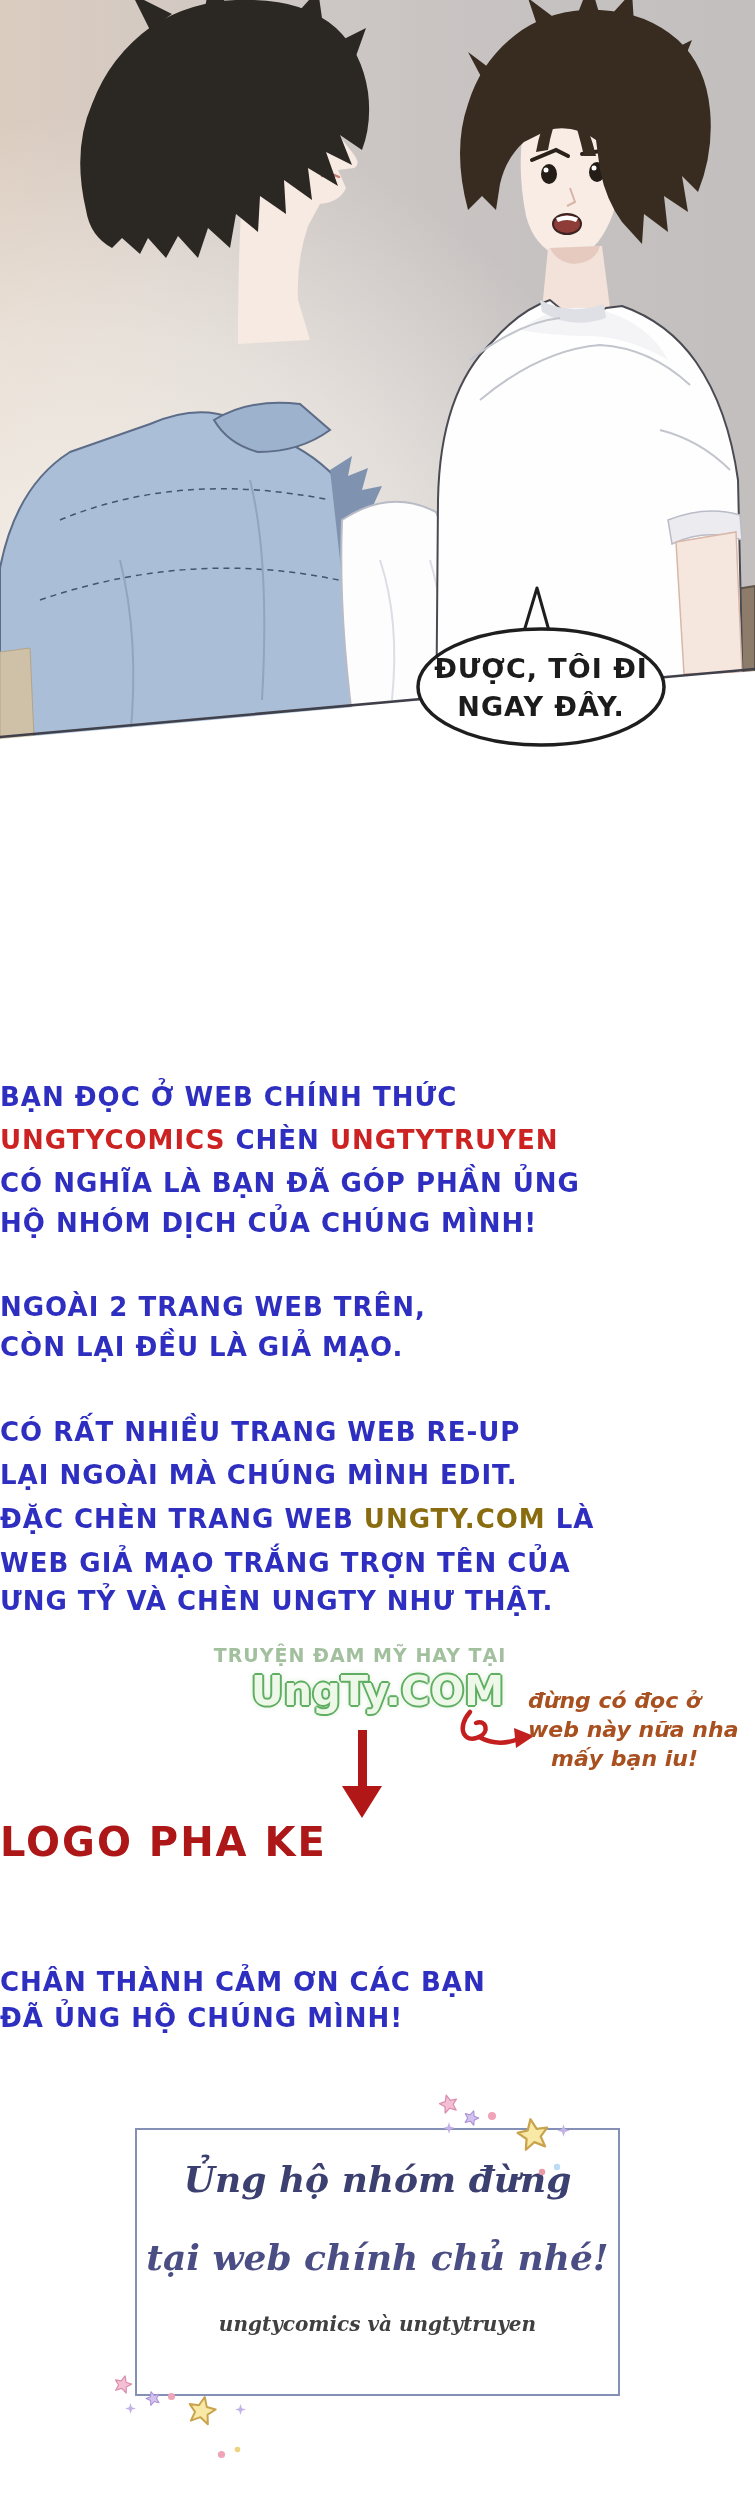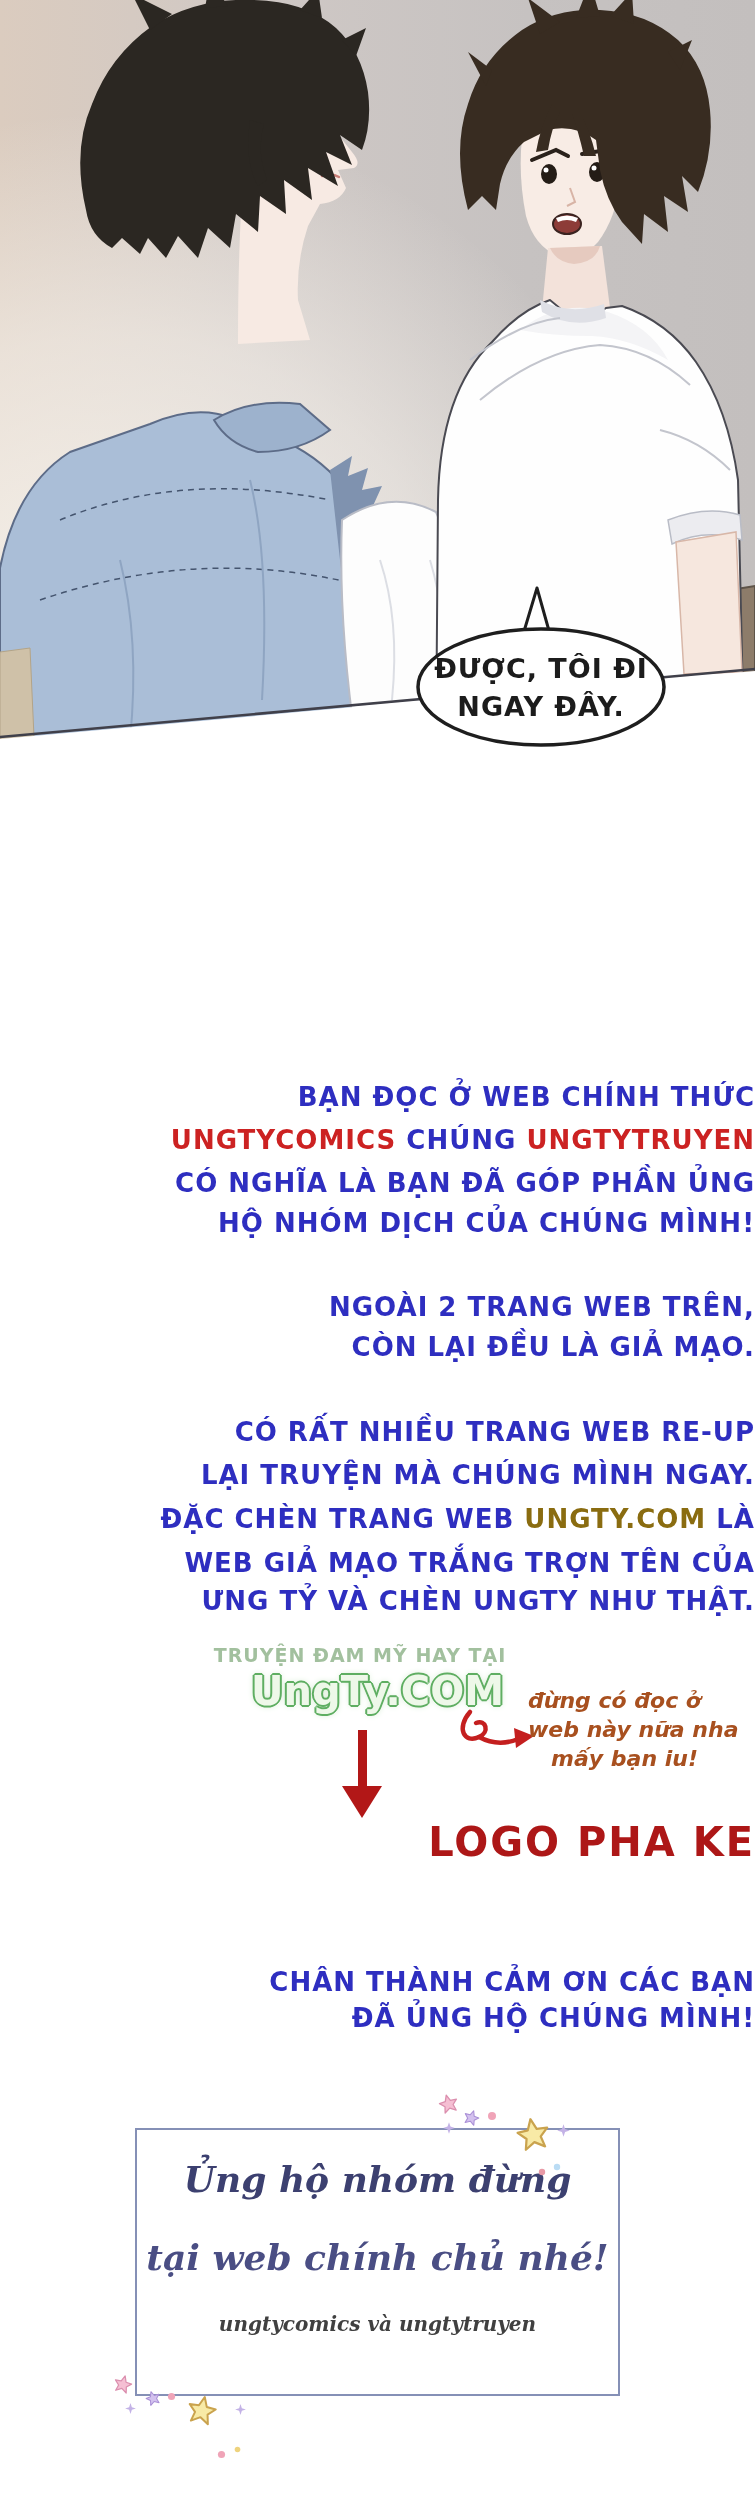--- a/index.html
+++ b/index.html
@@ -3,21 +3,21 @@
 <meta charset="utf-8">
 <style>
   html,body{margin:0;padding:0;}
   body{
     width:755px;height:2506px;position:relative;background:#ffffff;
     font-family:"DejaVu Sans", sans-serif;overflow:hidden;
   }
   .abs{position:absolute;}
   
   .cline{
-    position:absolute;left:0;width:755px;text-align:right;
+    position:absolute;left:0;width:755px;text-align:left;
     font-weight:bold;font-size:26px;line-height:34px;letter-spacing:1px;
     color:#2e2ec0;white-space:nowrap;
   }
   .red{color:#cc2222;margin-top:31px;}
   .gold{color:#8a6c10;}
   
   .logo-tagline{
     position:absolute;left:0;width:720px;top:1644px;text-align:center;
     font-weight:bold;font-size:19px;letter-spacing:1px;color:#a2c09e;white-space:nowrap;
   }
@@ -27,21 +27,21 @@
     text-shadow:-2px 0 #5fae62,2px 0 #5fae62,0 -2px #5fae62,0 2px #5fae62,
                 -1px -1px #5fae62,1px 1px #5fae62,-1px 1px #5fae62,1px -1px #5fae62,
                 0 0 7px #c2e2bd;
   }
   .note-orange{
     position:absolute;left:528px;top:1686px;width:170px;text-align:right;
     font-weight:bold;font-style:italic;font-size:22px;line-height:29px;
     color:#a8501f;white-space:nowrap;
   }
   .fake-logo{
-    position:absolute;left:0;width:755px;top:1819px;text-align:right;
+    position:absolute;left:0;width:755px;top:1819px;text-align:left;
     font-weight:bold;font-size:40px;letter-spacing:2px;color:#ad1717;white-space:nowrap;
   }
   
   .support-box{
     position:absolute;left:135px;top:2128px;width:481px;height:264px;
     border:2px solid #8590b6;background:#ffffff;
   }
   .script{
     position:absolute;left:0;width:755px;text-align:center;
     font-family:"DejaVu Serif", serif;font-style:italic;font-weight:bold;white-space:nowrap;
@@ -139,27 +139,27 @@
 
   <g>
     <polygon points="537,588 519,648 553,645" fill="#ffffff" stroke="#1e1e1e" stroke-width="3" stroke-linejoin="round"></polygon>
     <ellipse cx="541" cy="687" rx="123" ry="58" fill="#ffffff" stroke="#1e1e1e" stroke-width="3.5"></ellipse>
     <text x="541" y="678" text-anchor="middle" font-family="DejaVu Sans, sans-serif" font-size="27" font-weight="bold" letter-spacing="1" fill="#1c1c1c">ĐƯỢC, TÔI ĐI</text>
     <text x="541" y="716" text-anchor="middle" font-family="DejaVu Sans, sans-serif" font-size="27" font-weight="bold" letter-spacing="1" fill="#1c1c1c">NGAY ĐÂY.</text>
   </g>
 </svg>
 
 <div class="cline" style="top:1080px">BẠN ĐỌC Ở WEB CHÍNH THỨC</div>
-<div class="cline" style="top:1123px"><span class="red">UNGTYCOMICS</span><span> CHÚNG </span><span class="red">UNGTYTRUYEN</span></div>
+<div class="cline" style="top:1123px"><span class="red">UNGTYCOMICS</span><span> CHÈN </span><span class="red">UNGTYTRUYEN</span></div>
 <div class="cline" style="top:1166px">CÓ NGHĨA LÀ BẠN ĐÃ GÓP PHẦN ỦNG</div>
 <div class="cline" style="top:1206px">HỘ NHÓM DỊCH CỦA CHÚNG MÌNH!</div>
 <div class="cline" style="top:1290px">NGOÀI 2 TRANG WEB TRÊN,</div>
 <div class="cline" style="top:1330px">CÒN LẠI ĐỀU LÀ GIẢ MẠO.</div>
 <div class="cline" style="top:1415px">CÓ RẤT NHIỀU TRANG WEB RE-UP</div>
-<div class="cline" style="top:1458px">LẠI TRUYỆN MÀ CHÚNG MÌNH NGAY.</div>
+<div class="cline" style="top:1458px">LẠI NGOÀI MÀ CHÚNG MÌNH EDIT.</div>
 <div class="cline" style="top:1502px"><span>ĐẶC CHÈN TRANG WEB </span><span class="gold">UNGTY.COM</span><span> LÀ</span></div>
 <div class="cline" style="top:1546px">WEB GIẢ MẠO TRẮNG TRỢN TÊN CỦA</div>
 <div class="cline" style="top:1584px">ƯNG TỶ VÀ CHÈN UNGTY NHƯ THẬT.</div>
 
 <div class="logo-tagline">TRUYỆN ĐAM MỸ HAY TẠI</div>
 <div class="logo-site">UngTy.COM</div>
 
 <svg class="abs" style="left:452px;top:1708px" width="86" height="48" viewBox="0 0 86 48">
   <path d="M 18,4 C 4,20 12,36 27,29 C 38,24 34,11 24,15" stroke="#c41f1f" stroke-width="4.5" fill="none" stroke-linecap="round"></path>
   <path d="M 27,29 C 40,36 54,36 66,31" stroke="#c41f1f" stroke-width="4.5" fill="none" stroke-linecap="round"></path>

